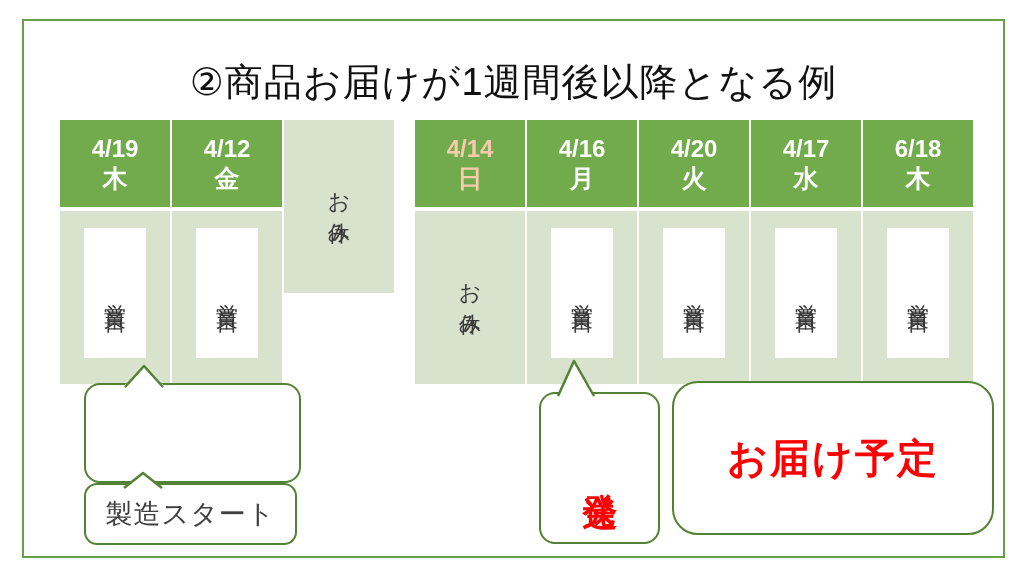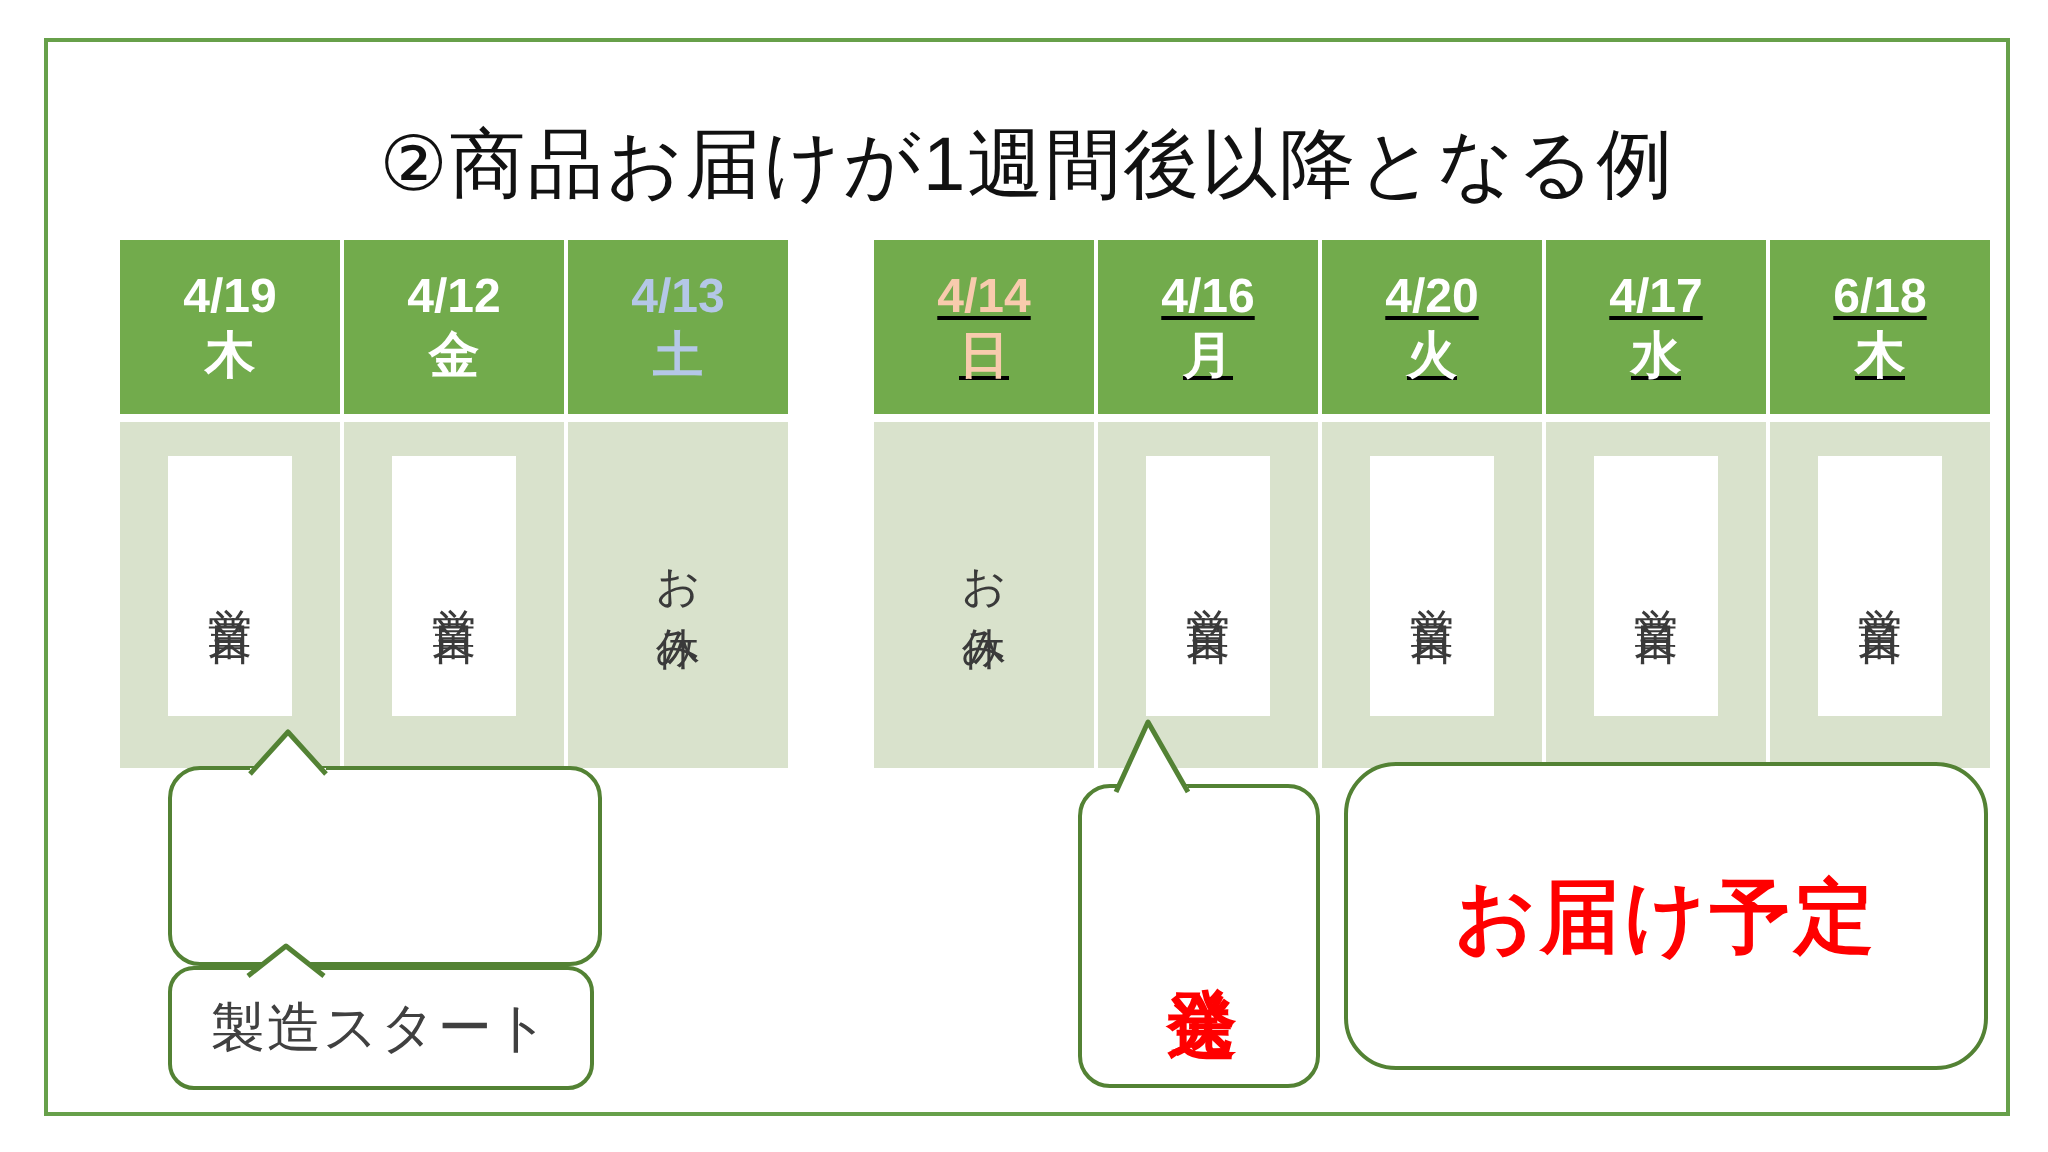--- a/index.html
+++ b/index.html
@@ -26,21 +26,21 @@
     color: #111111;
     letter-spacing: 1px;
   }
   .cal-group {
     position: absolute;
     top: 99px;
     display: flex;
     gap: 2px;
   }
   .cal-group.g1 { left: 36px; }
-  .cal-group.g2 { left: 413px; text-decoration: underline; }
+  .cal-group.g2 { left: 391px; }
   .day-col { width: 110px; display: flex; flex-direction: column; }
   .day-hdr {
     height: 87px;
     background: #72ab4c;
     color: #ffffff;
     font-weight: bold;
     text-align: center;
     display: flex;
     flex-direction: column;
     justify-content: center;
@@ -155,24 +155,20 @@
         <div class="date">4/12</div>
         <div class="dow">金</div>
       </div>
       <div class="day-body">
         <div class="status-box">
           <span class="vtext">営業日</span>
         </div>
       </div>
     </div>
     <div class="day-col">
-      <div class="day-hdr sat">
-        <div class="date">4/13</div>
-        <div class="dow">土</div>
-      </div>
       <div class="day-body">
         <span class="vtext rest">お休み</span>
       </div>
     </div>
   </div>
 
   <div class="cal-group g2">
     <div class="day-col">
       <div class="day-hdr sun">
         <div class="date">4/14</div>

